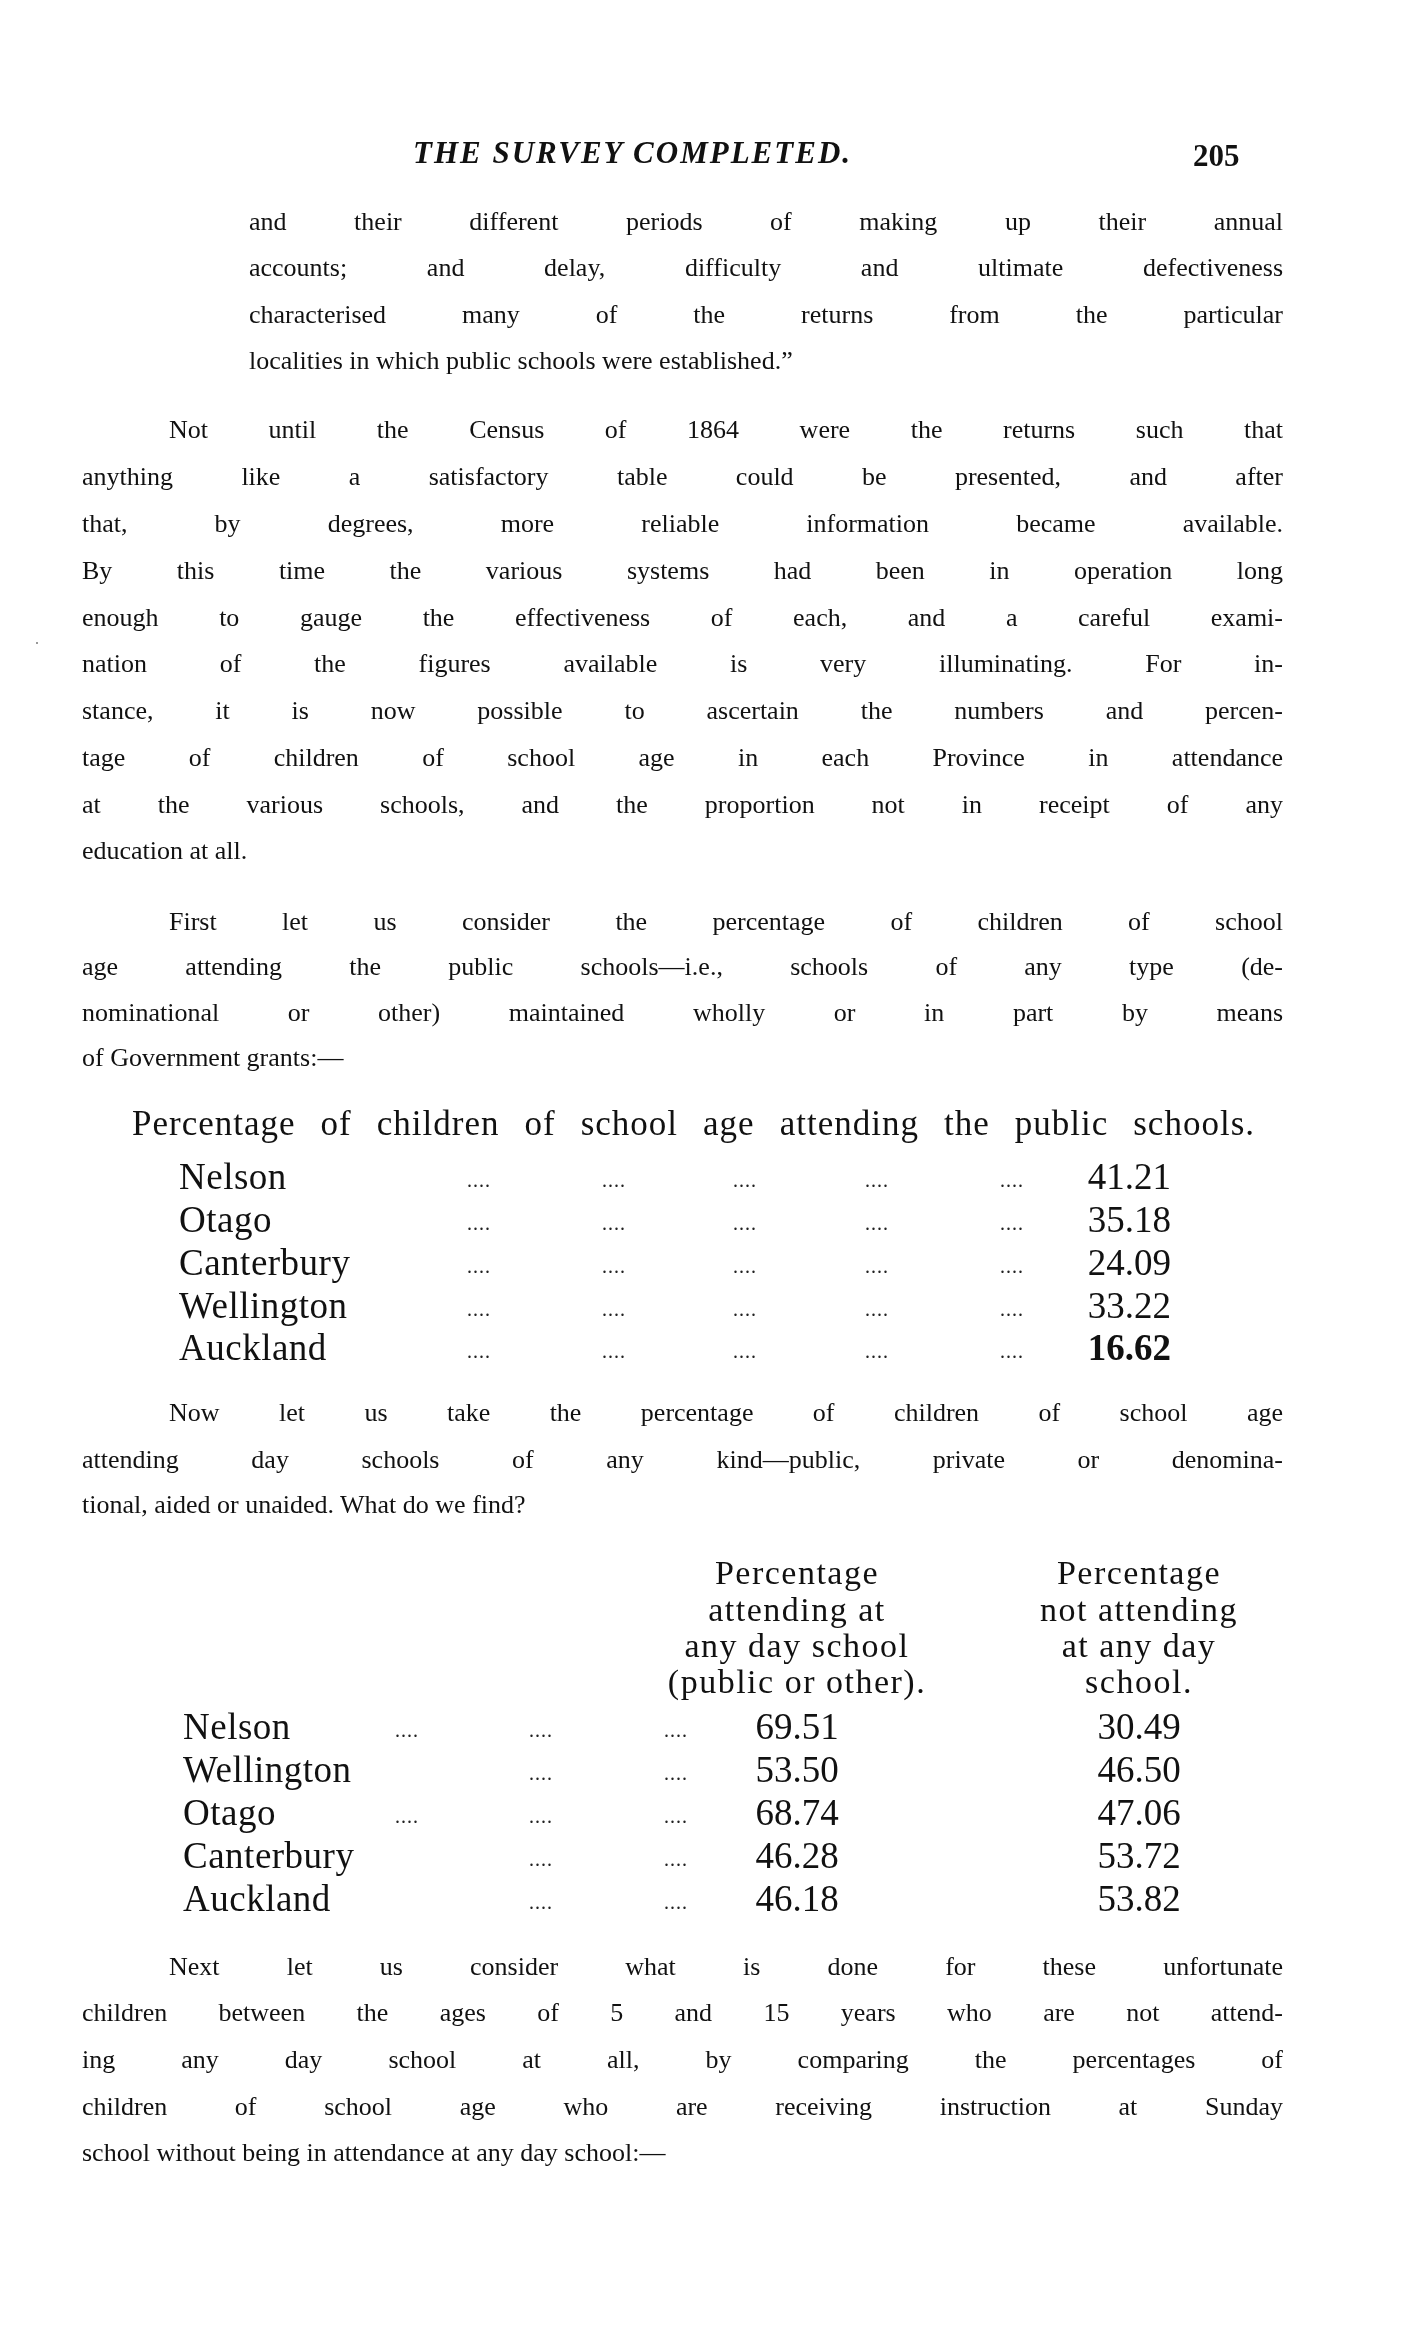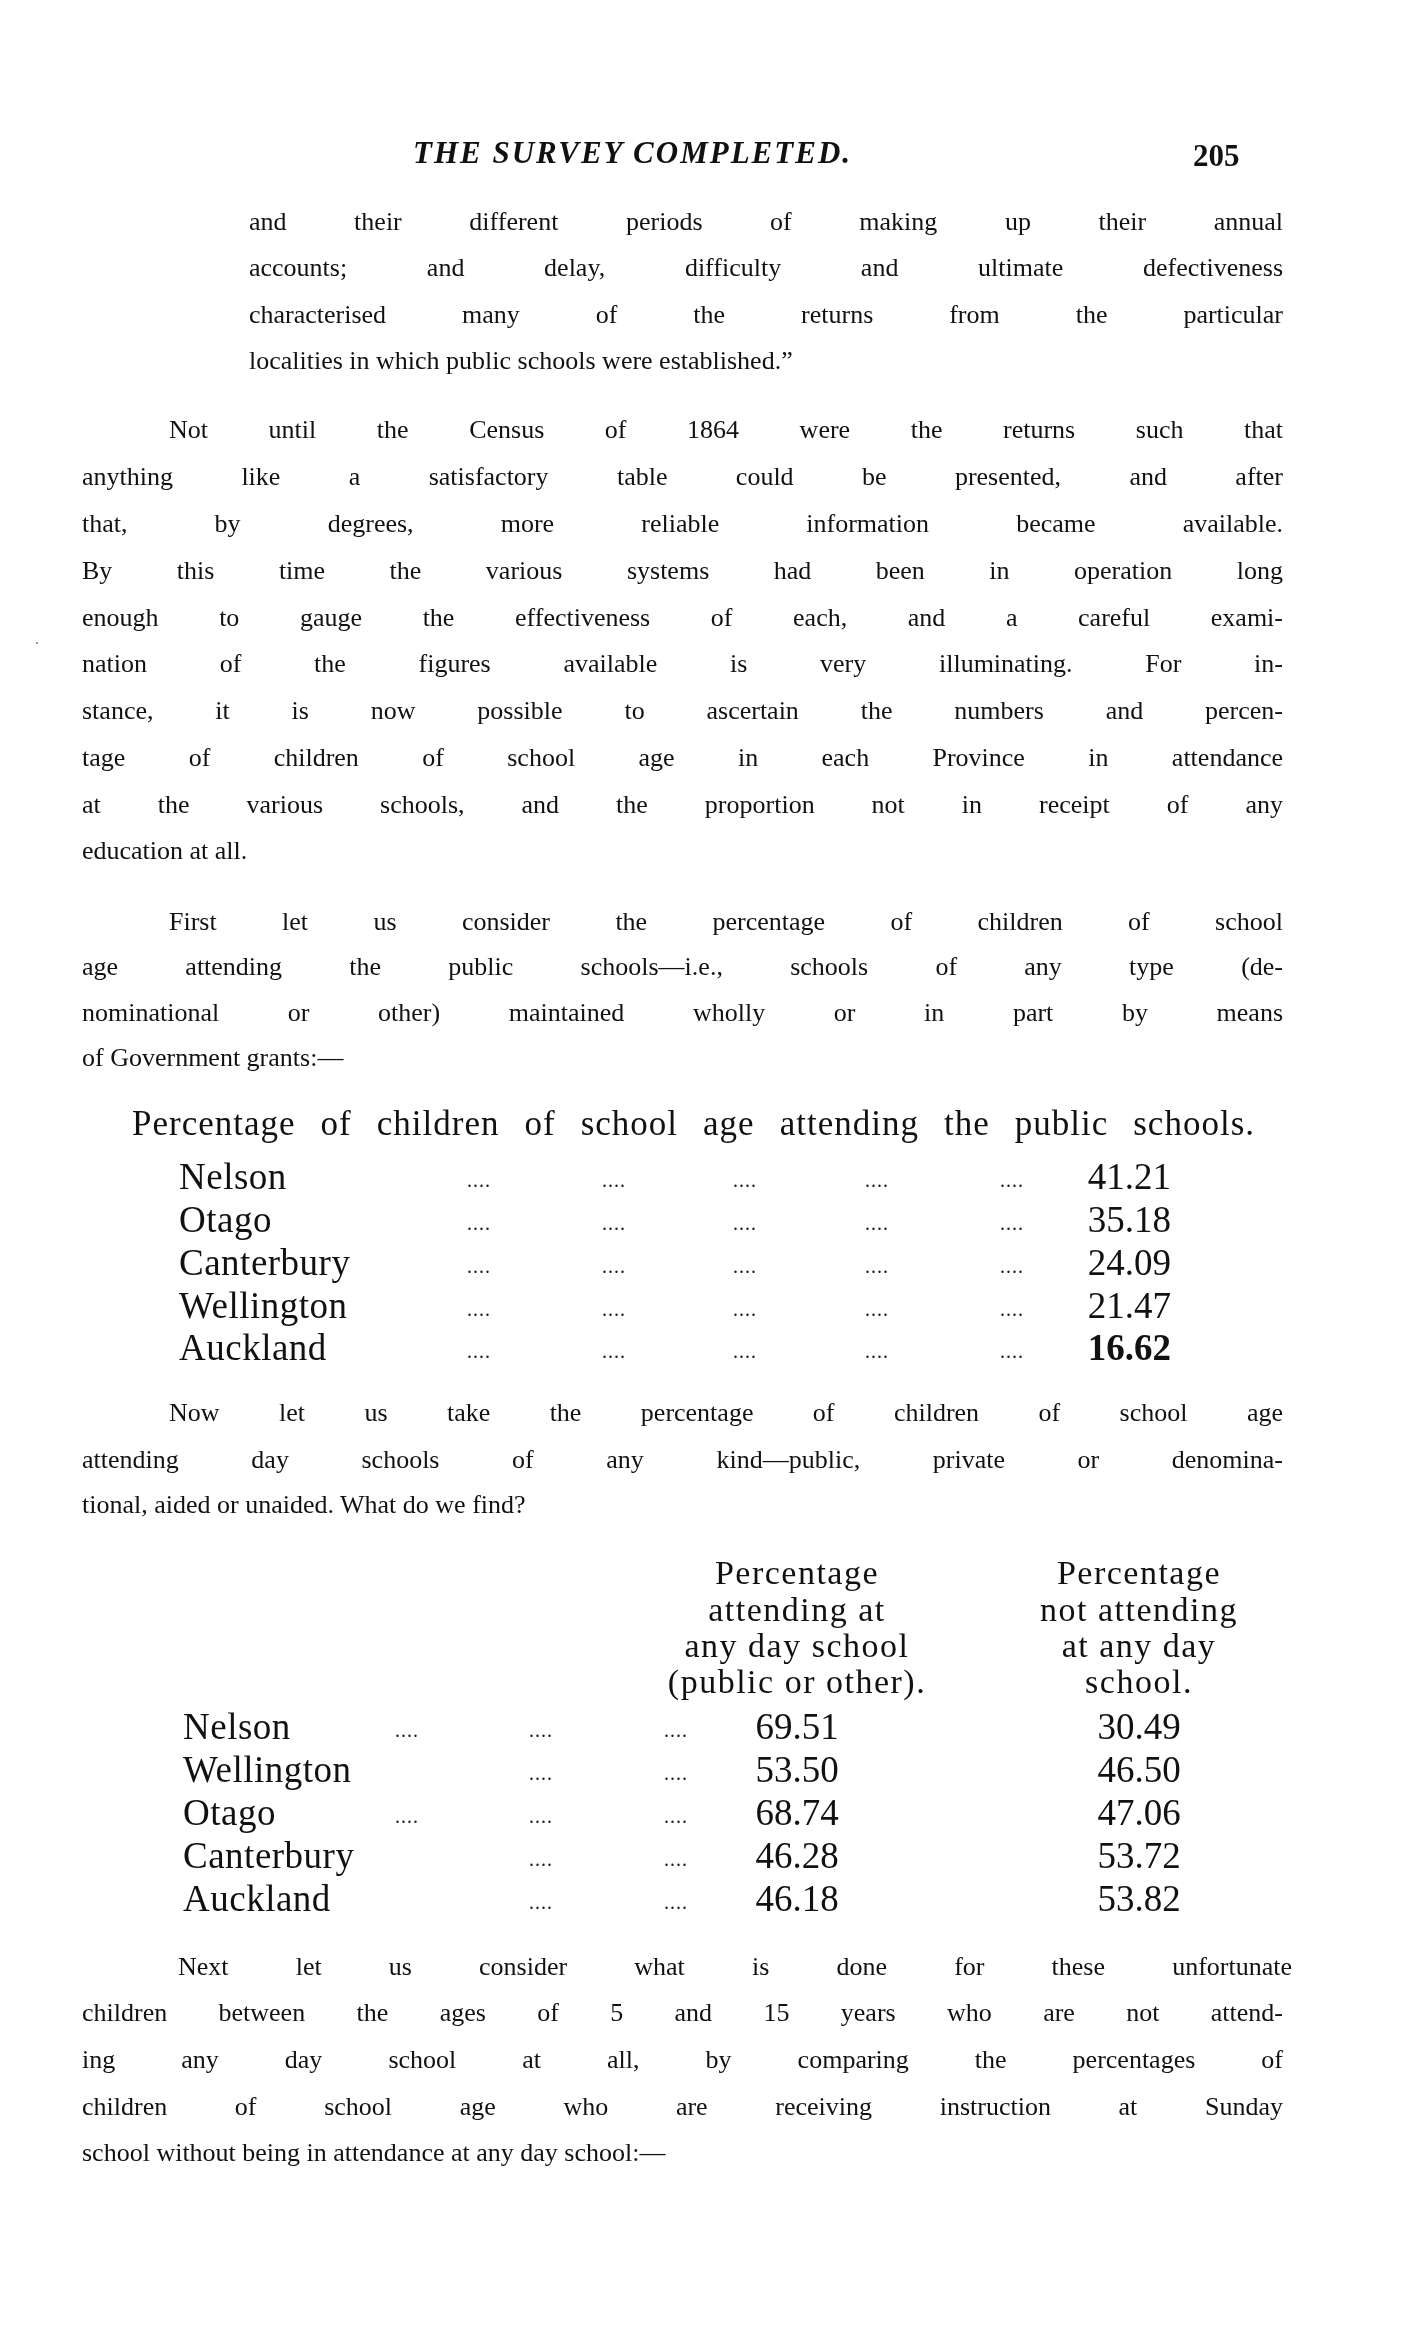--- a/index.html
+++ b/index.html
@@ -85,21 +85,21 @@
     <div class="dots" style="left:1000px; top:1244px;">....</div>
     <div class="cell num" style="left:1081px; top:1241px;">24.09</div>
   </div>
   <div>
     <div class="cell name" style="left:179px; top:1284px;">Wellington</div>
     <div class="dots" style="left:467px; top:1287px;">....</div>
     <div class="dots" style="left:602px; top:1287px;">....</div>
     <div class="dots" style="left:733px; top:1287px;">....</div>
     <div class="dots" style="left:865px; top:1287px;">....</div>
     <div class="dots" style="left:1000px; top:1287px;">....</div>
-    <div class="cell num" style="left:1081px; top:1284px;">21.47</div>
+    <div class="cell num" style="left:1081px; top:1284px;">33.22</div>
   </div>
   <div>
     <div class="cell name" style="left:179px; top:1326px;">Auckland</div>
     <div class="dots" style="left:467px; top:1329px;">....</div>
     <div class="dots" style="left:602px; top:1329px;">....</div>
     <div class="dots" style="left:733px; top:1329px;">....</div>
     <div class="dots" style="left:865px; top:1329px;">....</div>
     <div class="dots" style="left:1000px; top:1329px;">....</div>
     <div class="cell num" style="left:1081px; top:1326px;font-weight:bold;">16.62</div>
   </div>
@@ -158,18 +158,18 @@
   <div>
     <div class="cell name" style="left:183px; top:1877px;">Auckland</div>
     <div class="dots" style="left:529px; top:1880px;">....</div>
     <div class="dots" style="left:664px; top:1880px;">....</div>
     <div class="cell ctr" style="left:737px; width:120px; top:1877px;">46.18</div>
     <div class="cell ctr" style="left:1079px; width:120px; top:1877px;">53.82</div>
   </div>
 </div>
 
 <div>
-  <div class="line" style="left:169px; width:1114px; top:1944px;margin-left:9px;">Next let us consider what is done for these unfortunate</div>
+  <div class="line" style="left:169px; width:1114px; top:1944px;">Next let us consider what is done for these unfortunate</div>
   <div class="line" style="left:82px; width:1201px; top:1990px;">children between the ages of 5 and 15 years who are not attend-</div>
   <div class="line" style="left:82px; width:1201px; top:2037px;">ing any day school at all, by comparing the percentages of</div>
   <div class="line" style="left:82px; width:1201px; top:2084px;">children of school age who are receiving instruction at Sunday</div>
   <div class="line last" style="left:82px; width:1201px; top:2130px;">school without being in attendance at any day school:—</div>
 </div>
 
 </body></html>

